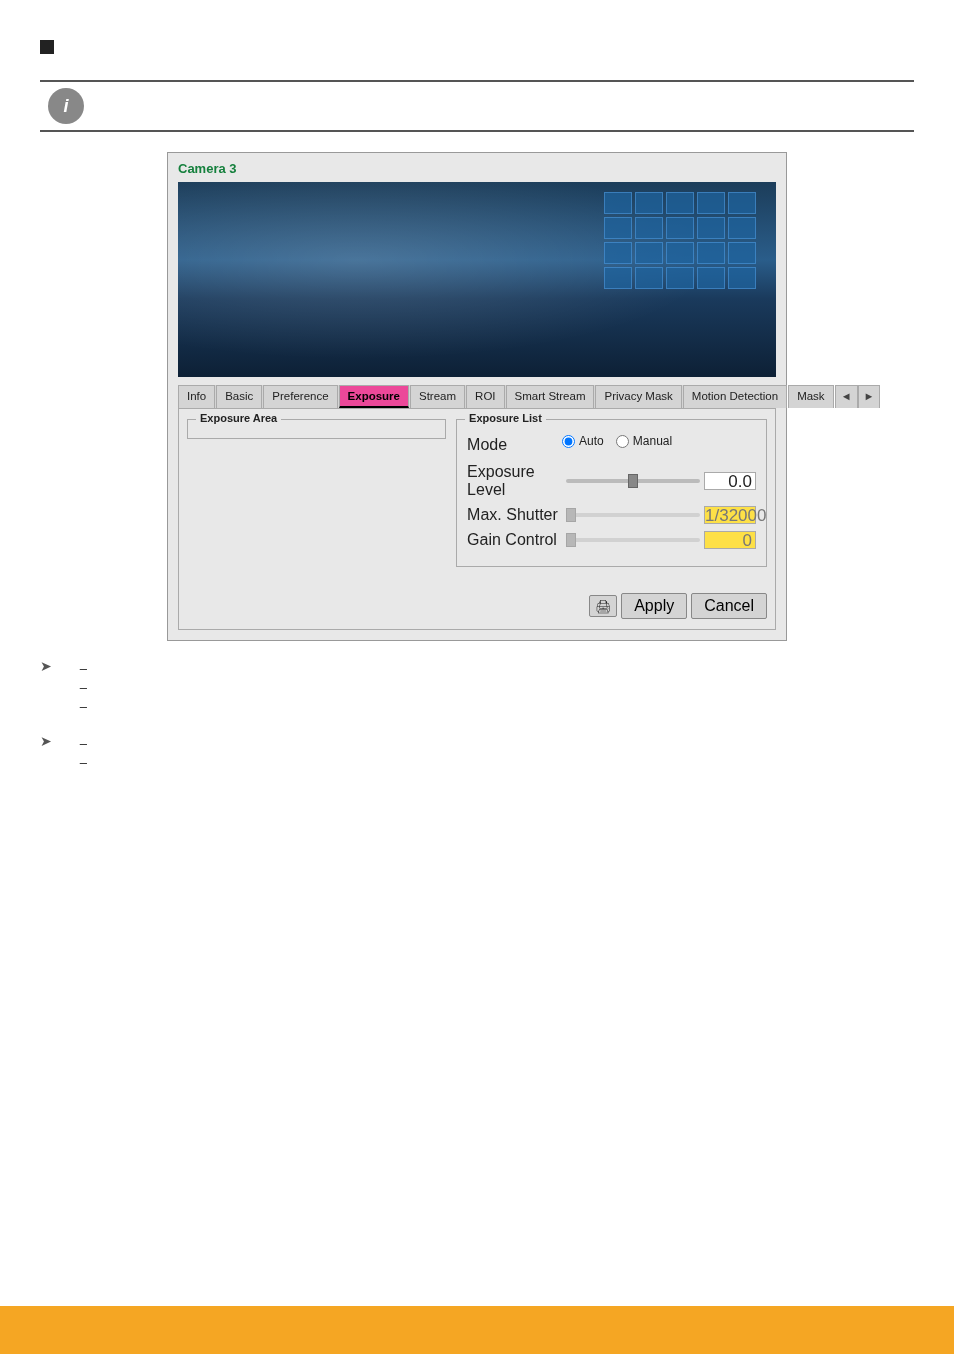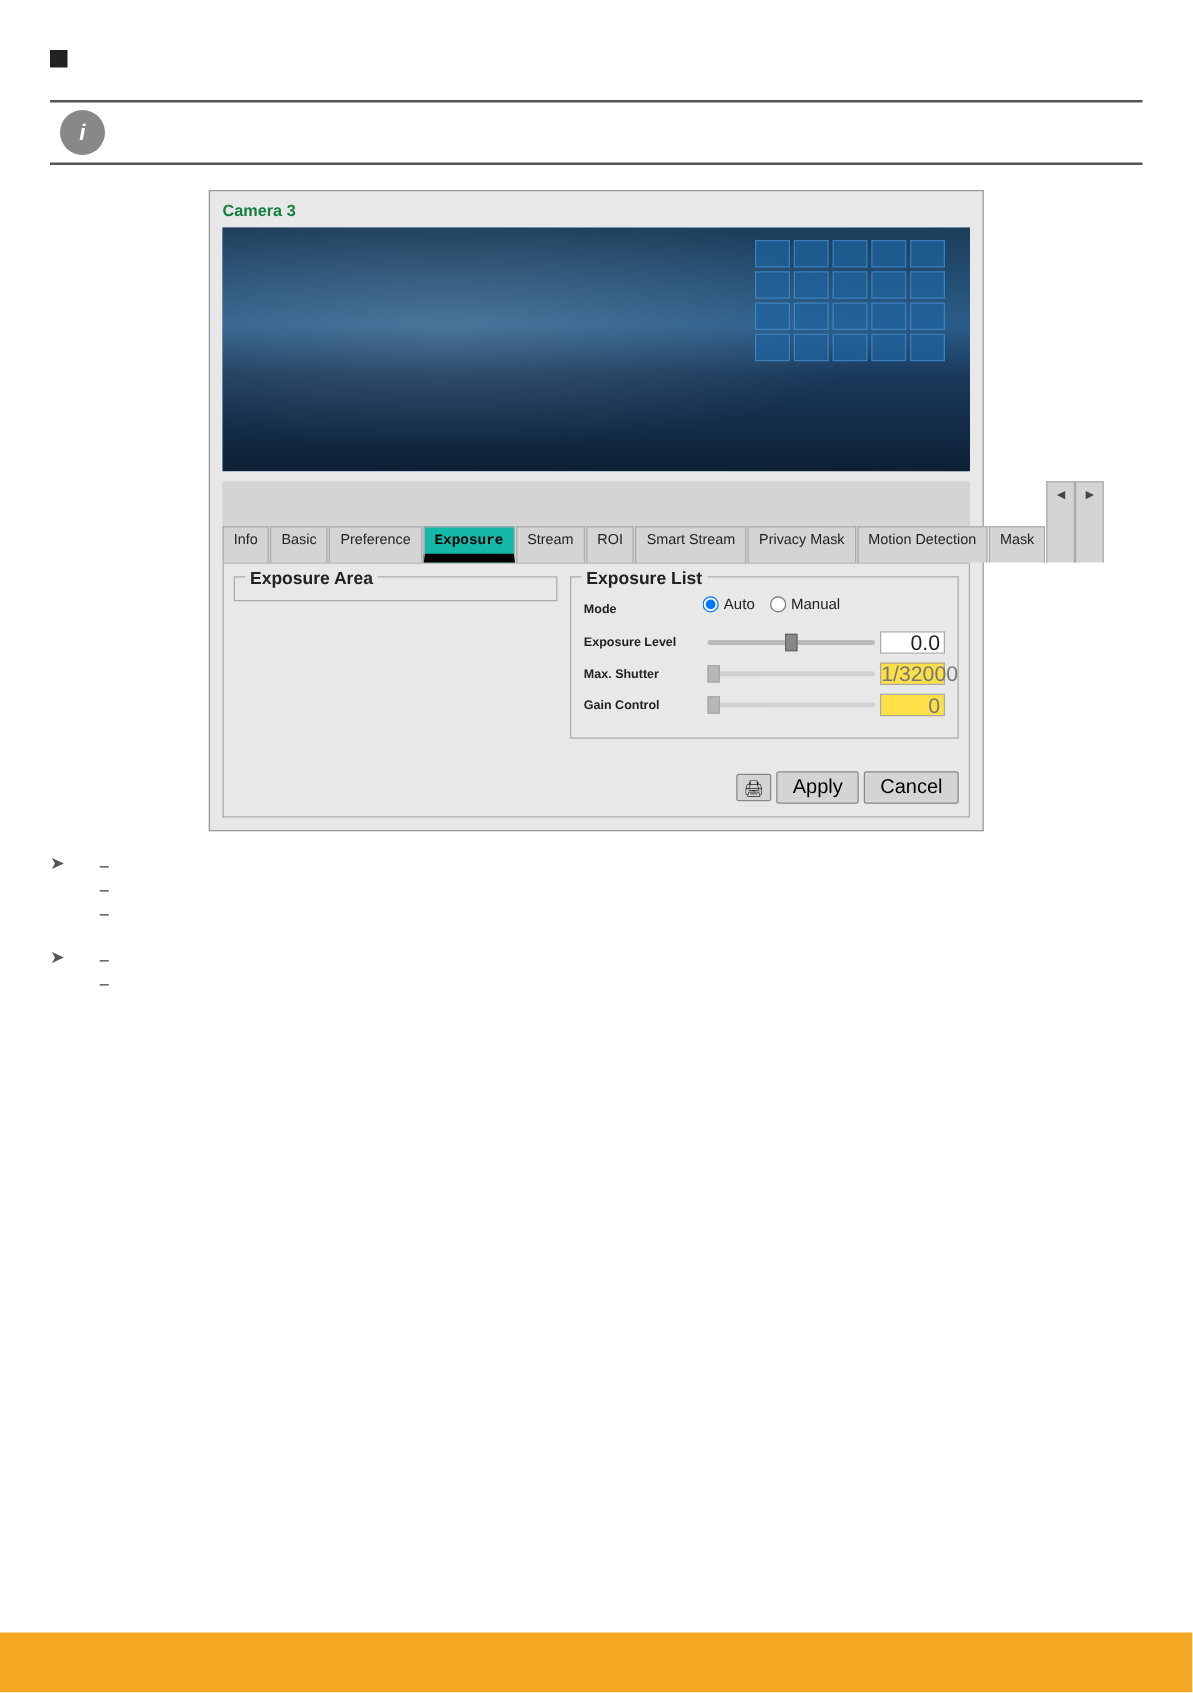--- a/index.html
+++ b/index.html
@@ -125,28 +125,26 @@
     .tab {
       padding: 4px 8px;
       font-size: 11.5px;
       border: 1px solid #aaa;
       border-bottom: none;
       background: #d4d4d4;
       cursor: pointer;
       margin-right: 1px;
       color: #222;
       white-space: nowrap;
-      margin-top: 36px;
     }
     .tab.active {
-      background: #14b8a6;
+      background: #ec4899;
       font-weight: bold;
       color: #000;
-      border-bottom: 7px solid #000000;
-      font-family: Liberation Mono, monospace;
+      border-bottom: 2px solid #000000;
     }
     .tab-arrow {
       padding: 4px 5px;
       font-size: 11px;
       border: 1px solid #aaa;
       border-bottom: none;
       background: #d4d4d4;
       cursor: pointer;
       color: #444;
     }
@@ -179,21 +177,21 @@
       padding: 8px 10px 10px 10px;
       position: relative;
       margin-bottom: 8px;
     }
     .group-box-title {
       position: absolute;
       top: -8px;
       left: 8px;
       background: #e8e8e8;
       padding: 0 4px;
-      font-size: 14px;
+      font-size: 11px;
       font-weight: bold;
     }
 
     
     .radio-row {
       display: flex;
       align-items: center;
       margin-bottom: 6px;
       font-size: 12px;
     }
@@ -203,23 +201,22 @@
 
     
     .field-row {
       display: flex;
       align-items: center;
       margin-bottom: 7px;
       font-size: 12px;
     }
     .field-label {
       width: 95px;
-      font-size: 10px;
+      font-size: 16px;
       flex-shrink: 0;
-      font-weight: bold;
     }
     .slider-track {
       flex: 1;
       height: 4px;
       background: #bbb;
       border-radius: 2px;
       position: relative;
       margin: 0 4px;
     }
     .slider-thumb {

